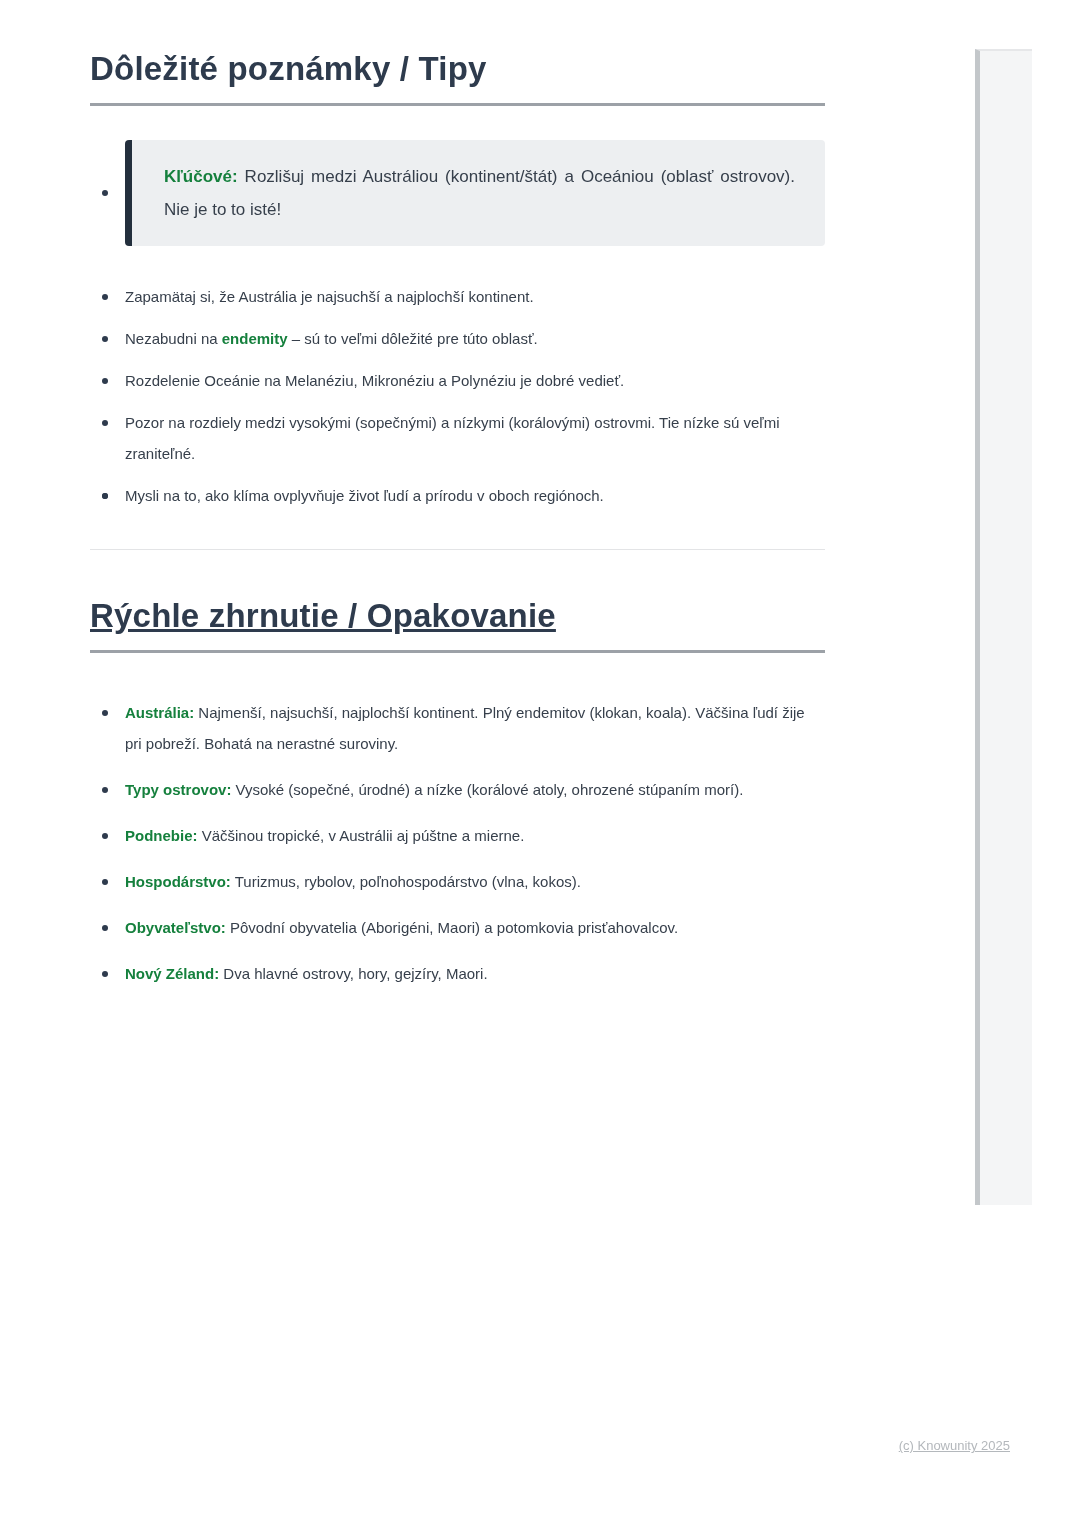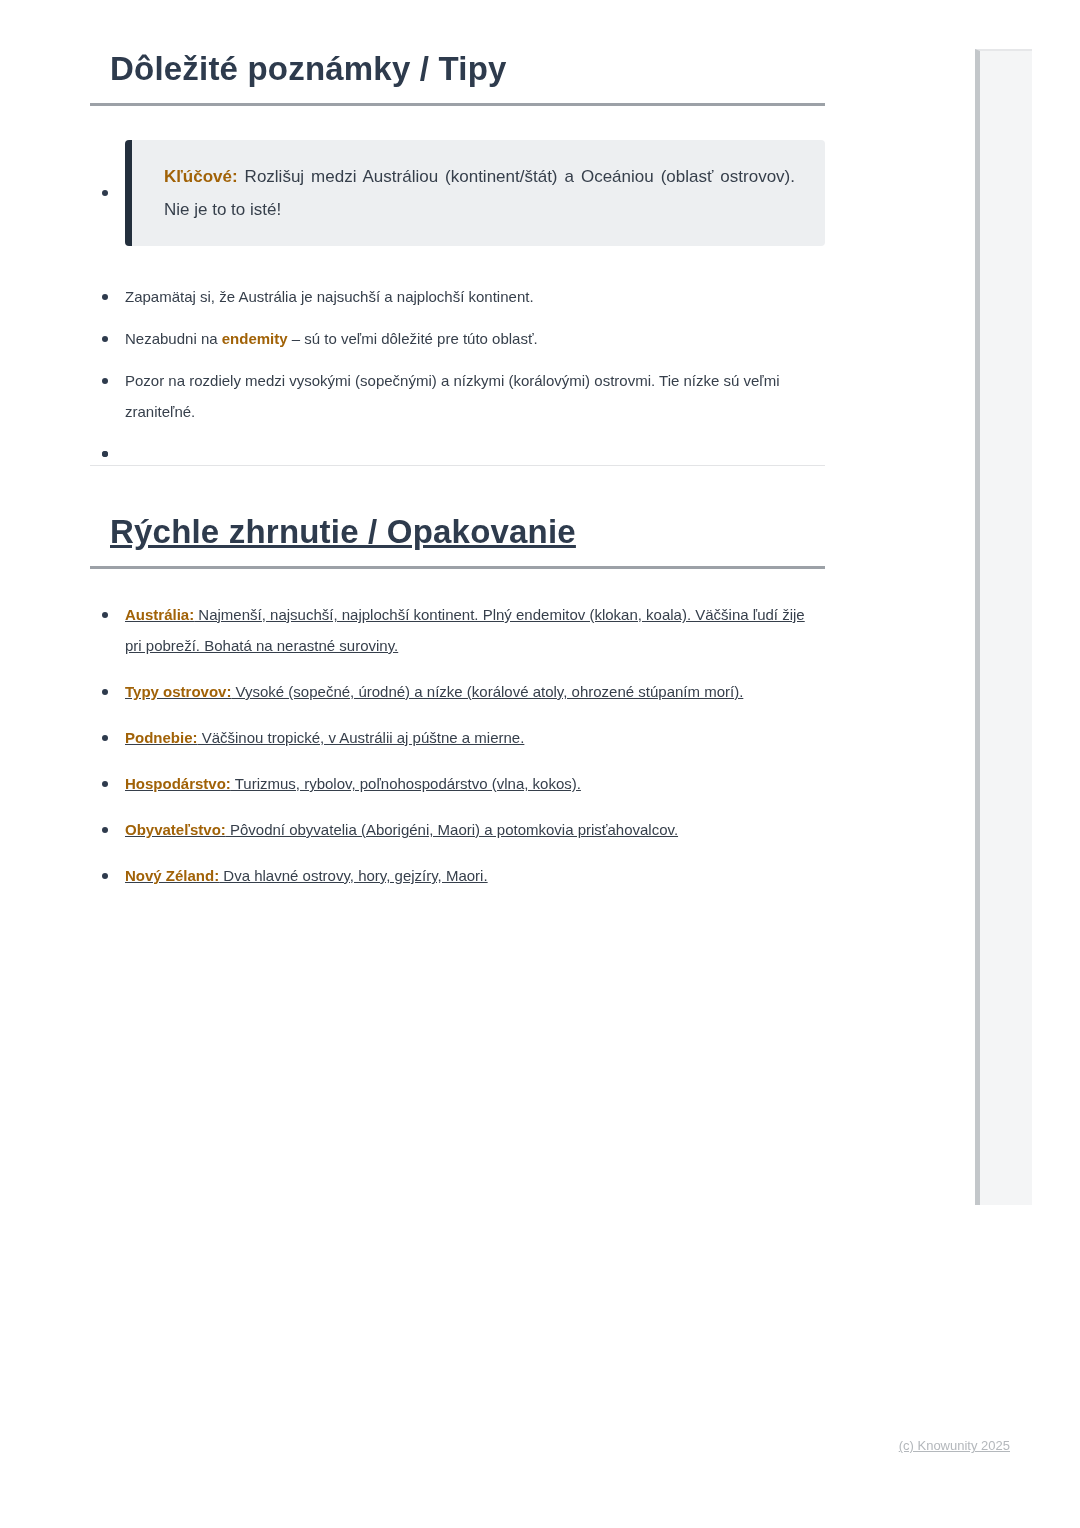--- a/index.html
+++ b/index.html
@@ -15,21 +15,20 @@
     position:absolute;
     left:90px; top:0;
     width:735px;
   }
   .section-title {
     font-size:33px;
     font-weight:700;
     color:#2e3b4d;
     line-height:40px;
     letter-spacing:0.2px;
-    margin-left:20px;
   }
   .title-1 { margin-top:49px; }
   .title-2 { margin-top:46px;text-decoration:underline; }
   .heading-rule {
     height:3px;
     background:#9ca1a7;
     margin-top:14px;
     border:none;
   }
   .section-divider {
@@ -56,24 +55,24 @@
     flex:1;
     background:#edeff1;
     border-left:7px solid #232f3d;
     border-radius:4px;
     padding:20px 30px 20px 32px;
     text-align:justify;
     font-size:17px;
     line-height:33px;
     color:#363f4b;
   }
-  .b { font-weight:700; color:#a16207; }
+  .b { font-weight:700; color:#15803d; }
   
   .bullet-list { margin-top:35px; }
-  .bullet-list.summary { margin-top:30px;text-decoration:underline; }
+  .bullet-list.summary { margin-top:44px; }
   .bullet-item {
     position:relative;
     padding-left:35px;
     font-size:15px;
     line-height:31px;
     margin-bottom:11px;
   }
   .bullet-list.summary .bullet-item { margin-bottom:15px; }
   .bullet-item .dot {
     position:absolute;
@@ -118,29 +117,33 @@
     <div class="bullet-item">
       <span class="dot"></span>
       <span>Zapamätaj si, že Austrália je najsuchší a najplochší kontinent.</span><span class="b"></span><span></span>
     </div>
     <div class="bullet-item">
       <span class="dot"></span>
       <span>Nezabudni na </span><span class="b">endemity</span><span> – sú to veľmi dôležité pre túto oblasť.</span>
     </div>
     <div class="bullet-item">
       <span class="dot"></span>
+      <span>Rozdelenie Oceánie na Melanéziu, Mikronéziu a Polynéziu je dobré vedieť.</span><span class="b"></span><span></span>
+    </div>
+    <div class="bullet-item">
+      <span class="dot"></span>
       <span>Pozor na rozdiely medzi vysokými (sopečnými) a nízkymi (korálovými) ostrovmi. Tie nízke sú veľmi zraniteľné.</span><span class="b"></span><span></span>
     </div>
     <div class="bullet-item">
       <span class="dot"></span>
       <span class="b"></span><span></span>
     </div>
     <div class="bullet-item">
       <span class="dot"></span>
-      <span class="b"></span><span></span>
+      <span>Mysli na to, ako klíma ovplyvňuje život ľudí a prírodu v oboch regiónoch.</span><span class="b"></span><span></span>
     </div>
   </div>
 
   <div class="section-divider"></div>
 
   <h1 class="section-title title-2">Rýchle zhrnutie / Opakovanie</h1>
   <div class="heading-rule"></div>
 
   <div class="bullet-list summary">
     <div class="bullet-item">

